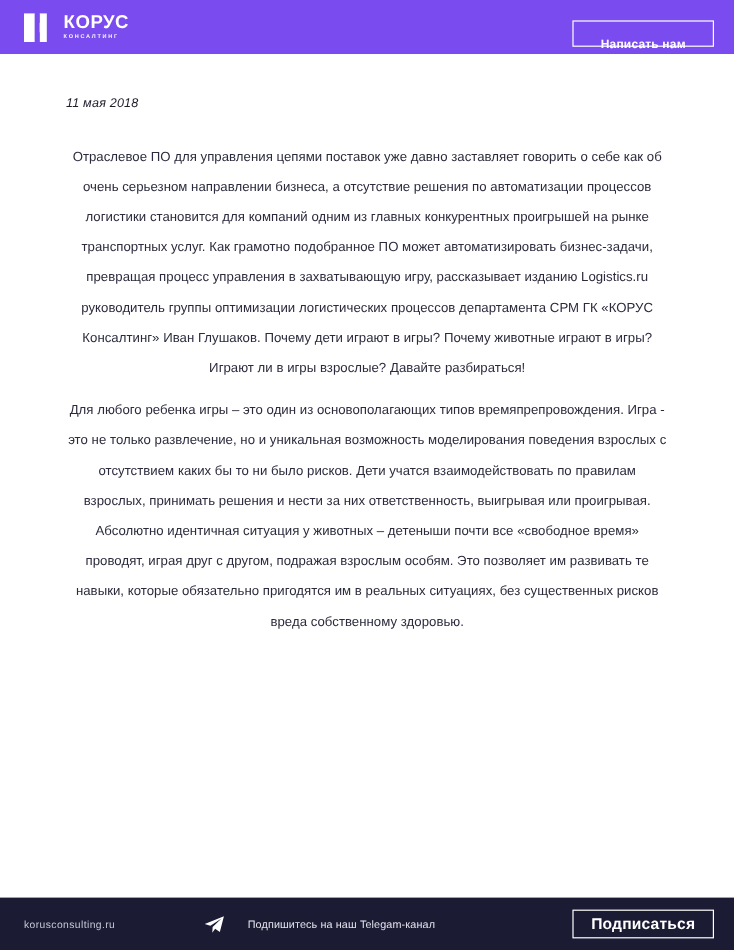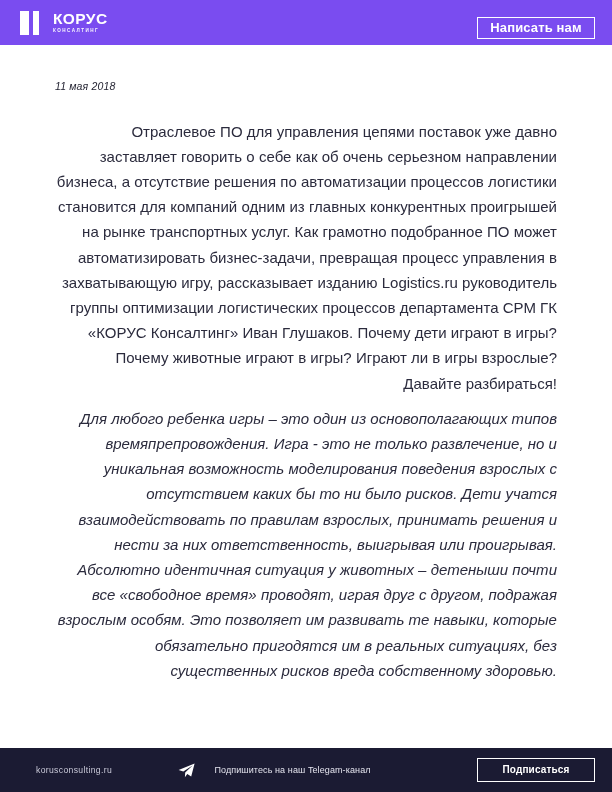--- a/index.html
+++ b/index.html
@@ -75,29 +75,29 @@
     line-height: 1;
     margin-top: 3px;
     opacity: 0.95;
   }
 
   .header-cta {
     border: 1px solid #ffffff;
     background: transparent;
     color: #ffffff;
     font-family: "Liberation Sans", sans-serif;
-    font-size: 13px;
+    font-size: 10px;
     font-weight: bold;
     letter-spacing: 0.15px;
     width: 118px;
     height: 22px;
     line-height: 20px;
     text-align: center;
     cursor: pointer;
-    padding: 0;
+    padding: 10px;
     box-sizing: border-box;
     margin-top: 11px;
   }
 
   
   .article {
     position: absolute;
     top: 45px;
     left: 0;
     width: 612px;
@@ -123,44 +123,43 @@
     letter-spacing: -0.2px;
     line-height: 1.2;
   }
 
   .article-body {
     padding-top: 27px;
   }
 
   .article-body p {
     margin: 0 0 10px 0;
-    font-size: 15px;
+    font-size: 11px;
     color: #2b2b3d;
     line-height: 25.2px;
     letter-spacing: 0.02px;
-    text-align: right;
+    text-align: center;
   }
 
   .article-body p:last-child {
     margin-bottom: 12px;
-    font-style: italic;
   }
 
   
   .site-footer {
     position: absolute;
     left: 0;
     bottom: 0;
     width: 612px;
     height: 44px;
     background: #1b1b33;
     display: flex;
     align-items: center;
     box-sizing: border-box;
-    padding: 0 17px 0 36px;
+    padding: 0 17px 0 20px;
   }
 
   .footer-url {
     color: #c9c9d8;
     font-size: 8.6px;
     letter-spacing: 0.35px;
     text-decoration: none;
     flex: 0 0 auto;
   }
 
@@ -184,21 +183,21 @@
     color: #e4e4ee;
     font-size: 9px;
     letter-spacing: 0.1px;
   }
 
   .footer-cta {
     border: 1px solid #ffffff;
     background: transparent;
     color: #ffffff;
     font-family: "Liberation Sans", sans-serif;
-    font-size: 10px;
+    font-size: 13px;
     font-weight: bold;
     letter-spacing: 0.15px;
     width: 118px;
     height: 24px;
     line-height: 22px;
     text-align: center;
     cursor: pointer;
     padding: 0;
     flex: 0 0 auto;
     box-sizing: border-box;

